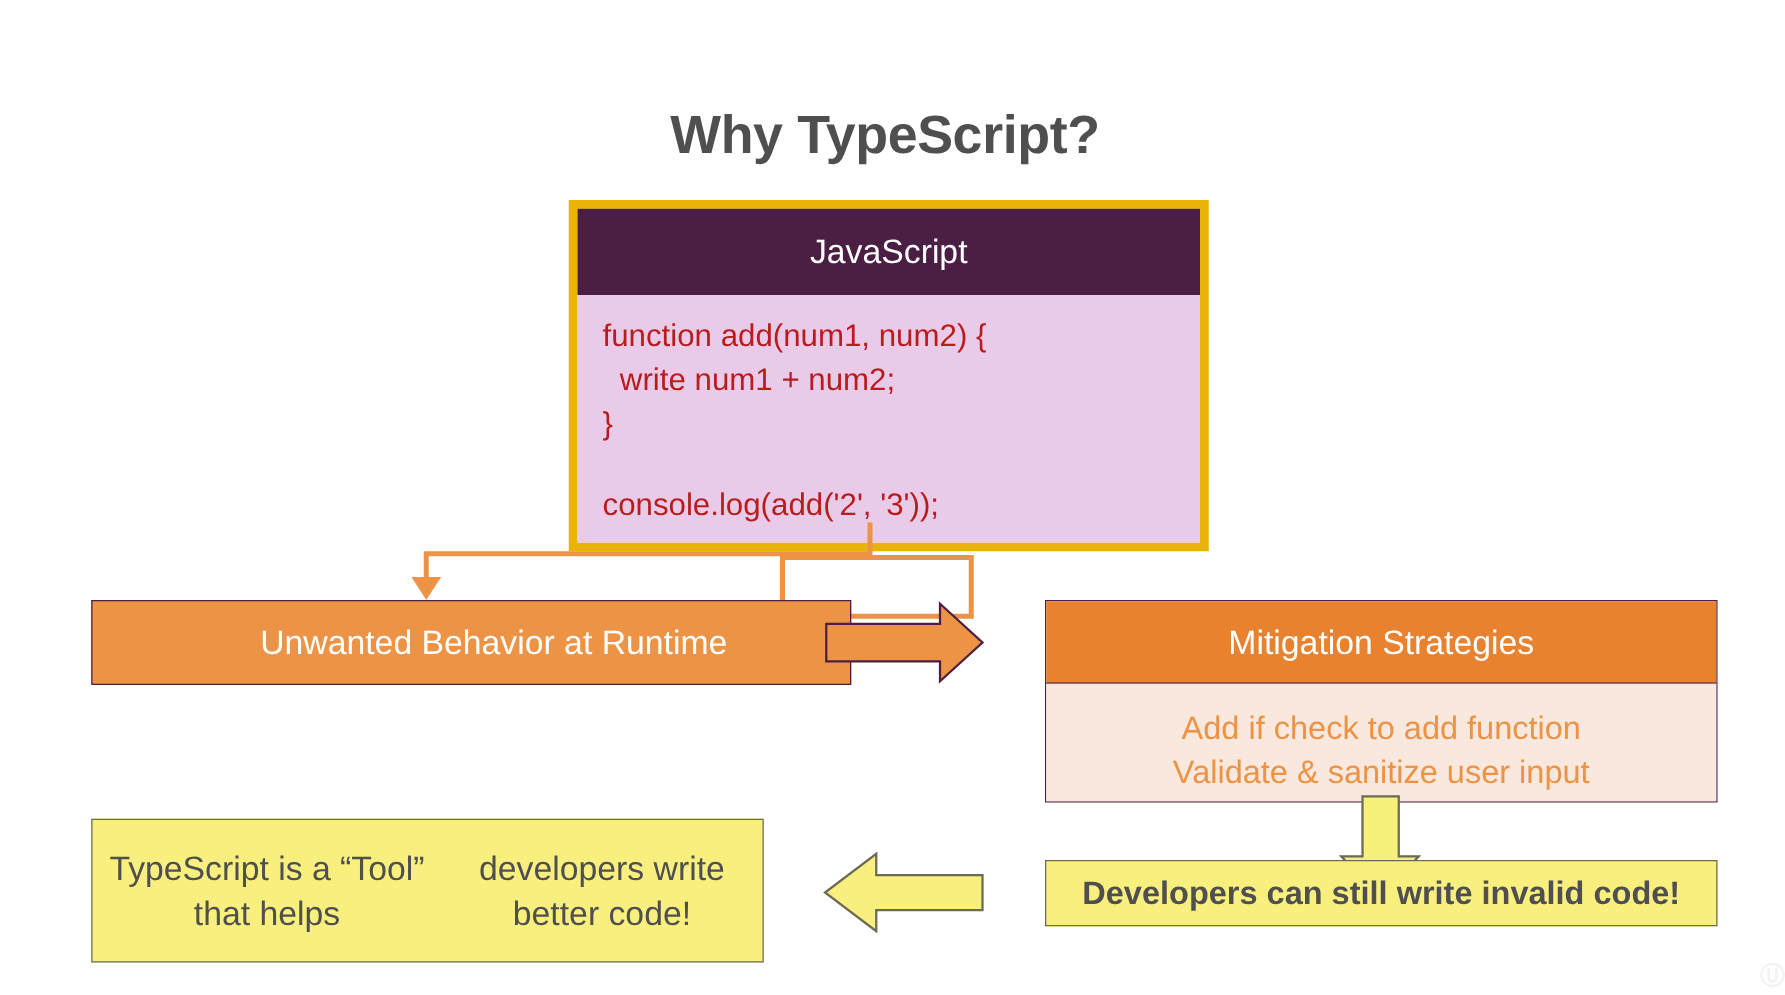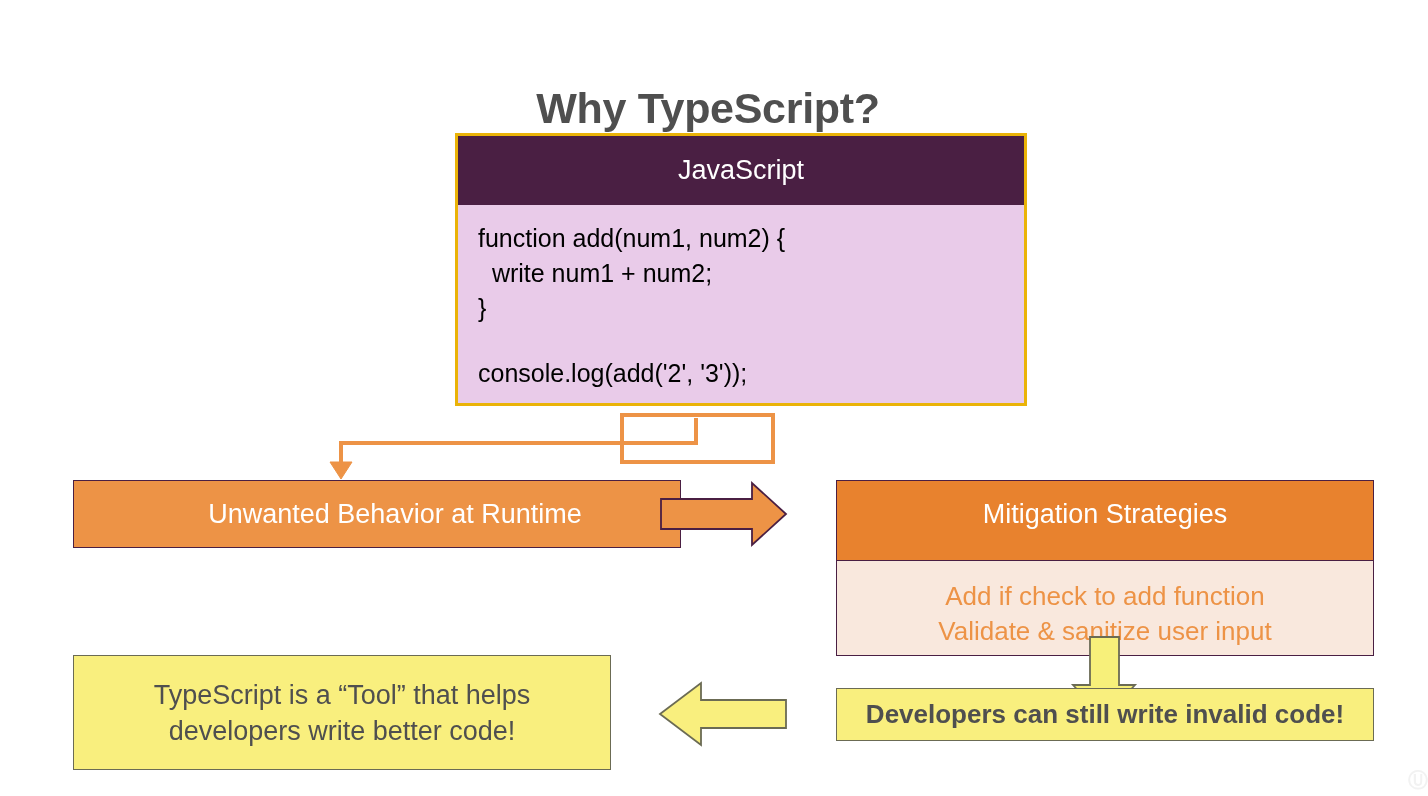--- a/index.html
+++ b/index.html
@@ -33,45 +33,45 @@
     font-weight: bold;
     color: #4f4f4f;
     letter-spacing: -0.3px;
     margin-top: 44px;
   }
 
   
   .code-card {
     position: absolute;
     left: 455px;
-    top: 133px;
-    width: 572px;
-    box-sizing: border-box;
-    border: 3px solid #eab308;
+    top: 160px;
+    width: 512px;
+    box-sizing: border-box;
+    border: 7px solid #eab308;
   }
   .code-card-header {
     background: #4a1f43;
     color: #ffffff;
     text-align: center;
     font-size: 27px;
     height: 69px;
     line-height: 69px;
     box-sizing: border-box;
   }
   .code-card-body {
     background: #e9cbe9;
     padding: 16px 10px 14px 10px;
     position: relative;
     height: 198px;
     box-sizing: border-box;
   }
   .code-line {
     font-family: "Liberation Sans", sans-serif;
     font-size: 25px;
-    color: #000000;
+    color: #b91c1c;
     line-height: 35px;
     white-space: pre;
     padding-left: 10px;
   }
   .code-blank { height: 30px; }
 
   .code-highlight {
     position: absolute;
     left: 162px;
     top: 208px;
@@ -119,21 +119,21 @@
     left: 836px;
     top: 480px;
     width: 538px;
     box-sizing: border-box;
     border: 1.5px solid #4a1f43;
   }
   .mitigation-header {
     background: #e8822e;
     color: #ffffff;
     font-size: 27px;
-    height: 80px;
+    height: 66px;
     line-height: 66px;
     text-align: center;
     box-sizing: border-box;
     border-bottom: 1.5px solid #4a1f43;
   }
   .mitigation-body {
     background: #f9e8dd;
     color: #ed9346;
     font-size: 26px;
     line-height: 35px;
@@ -158,21 +158,21 @@
   .tool-box {
     left: 73px;
     top: 655px;
     width: 538px;
     height: 115px;
     background: #f9ef7e;
     border: 1.5px solid #6b6b54;
     color: #4f4f4f;
     font-size: 27px;
     line-height: 36px;
-    flex-direction: column;
+    flex-direction: row;
   }
 
   .watermark {
     position: absolute;
     right: 2px;
     bottom: 2px;
     font-size: 20px;
     color: #f2f2f2;
     letter-spacing: -2px;
     font-weight: bold;

